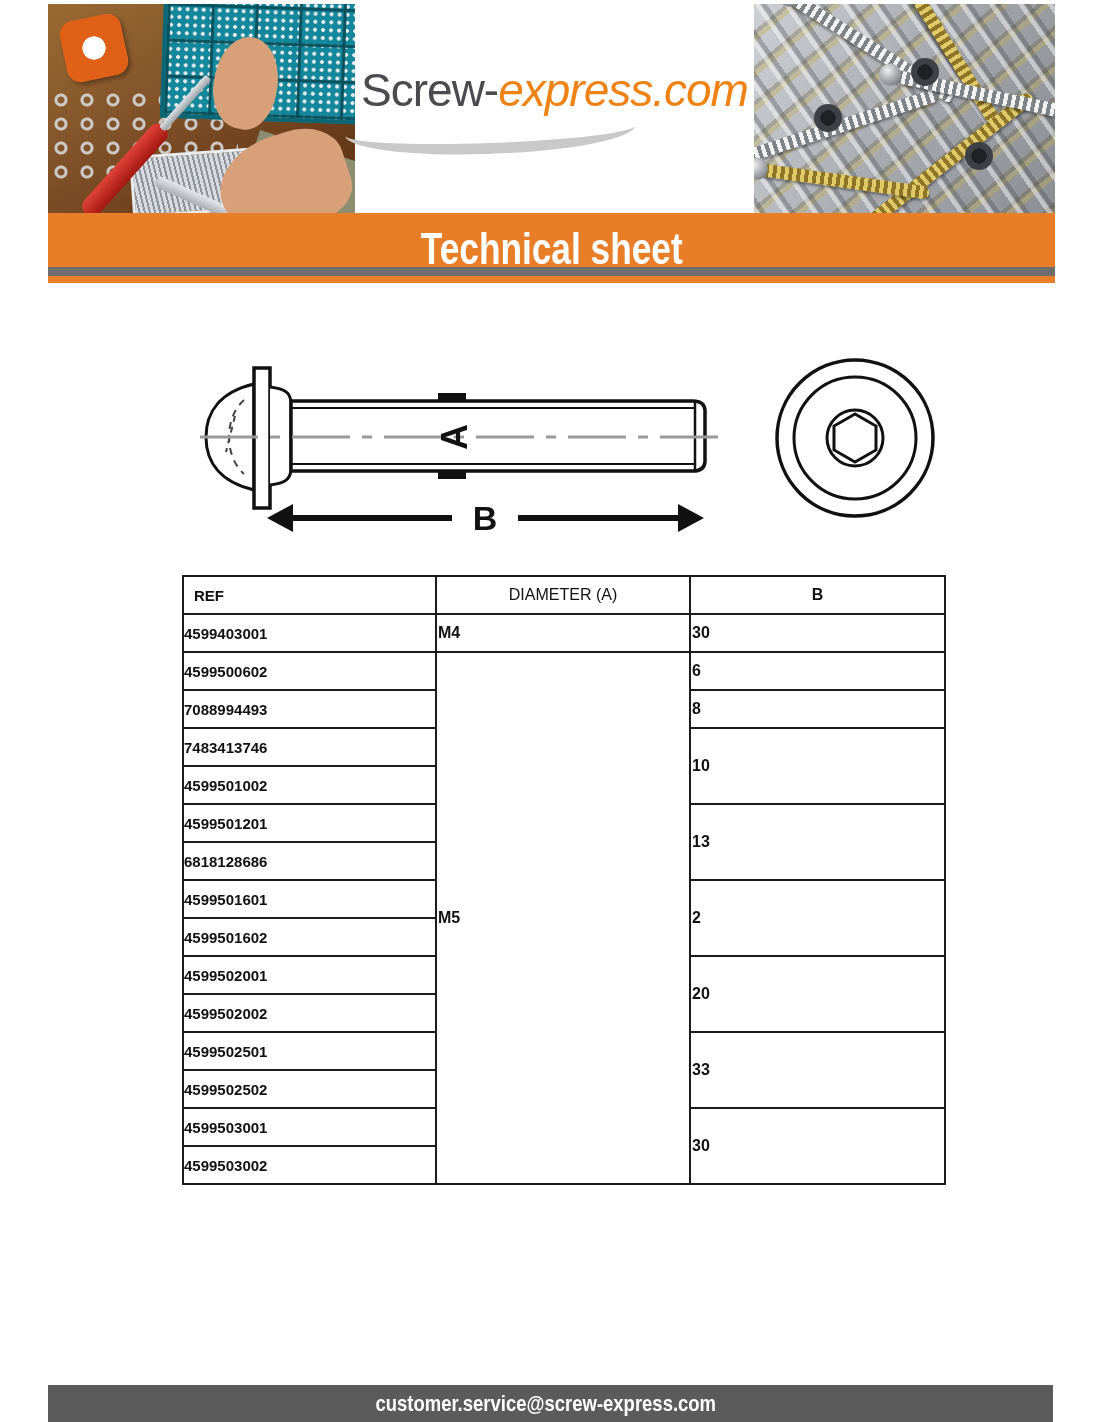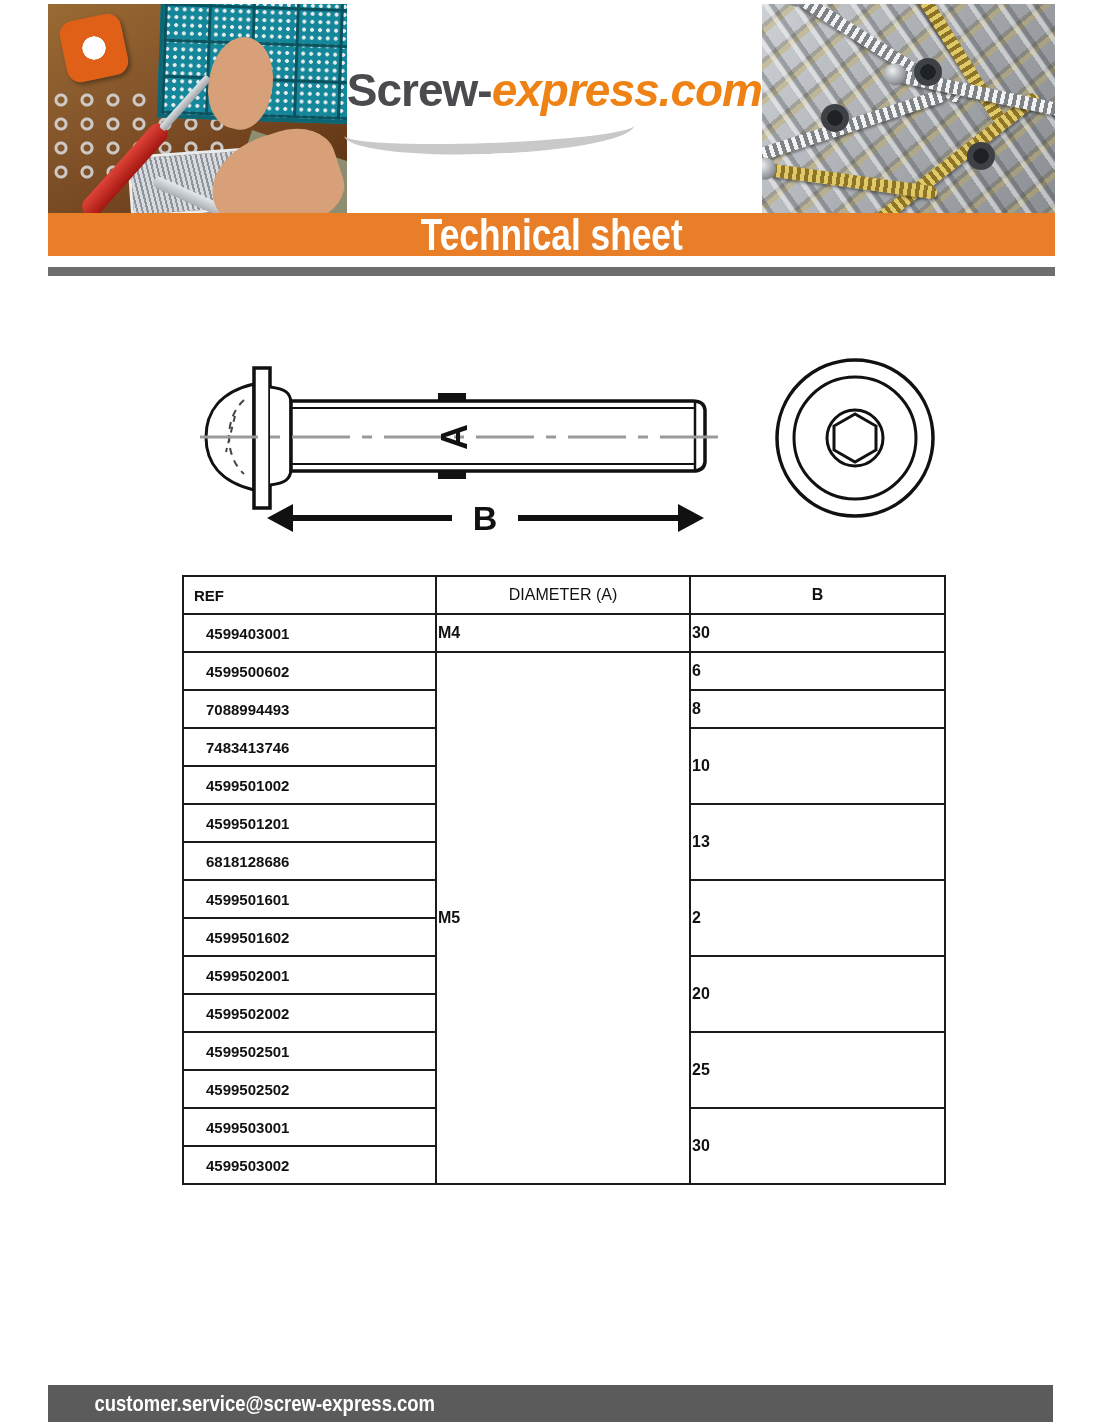--- a/index.html
+++ b/index.html
@@ -52,21 +52,21 @@
     background:linear-gradient(180deg,#e6e9ec,#a9aeb3); transform:rotate(24deg);
   }
   .hand-main {
     position:absolute; right:2%; bottom:-8%; width:130px; height:95px;
     background:#d7a078; border-radius:55% 40% 35% 55%; transform:rotate(-18deg);
   }
   .sleeve { position:absolute; right:-6%; bottom:-12%; width:130px; height:90px; background:#8d8d72; transform:rotate(18deg); }
   .hand-upper { position:absolute; left:54%; top:16%; width:64px; height:92px; background:#d7a078; border-radius:45% 55% 40% 50%; transform:rotate(14deg); }
 
   .logo-zone { flex:1; background:#fff; display:flex; flex-direction:column; align-items:center; justify-content:center; }
-  .logo-text { font-size:46px; font-weight:bold; letter-spacing:-1px; white-space:nowrap; }
+  .logo-text { font-size:46px; font-weight:normal; letter-spacing:-1px; white-space:nowrap; }
   .logo-prefix { color:var(--logo-gray,#4A4A4F); }
   .logo-suffix { color:var(--logo-orange,#EF8214); font-style:italic; }
   .logo-swoosh {
     width:290px; height:36px; border-bottom:11px solid #c9c9c9; border-radius:50%;
     margin-top:-10px; margin-left:-130px; transform:rotate(-2deg);
   }
 
   .photo-right { width:301px; background:
       repeating-linear-gradient(55deg, rgba(255,255,255,.45) 0 4px, rgba(60,64,68,.30) 6px 10px, rgba(0,0,0,0) 10px 24px),
       repeating-linear-gradient(-40deg, rgba(195,172,86,.40) 0 5px, rgba(92,80,38,.28) 5px 9px, rgba(0,0,0,0) 9px 27px),
@@ -75,45 +75,45 @@
   .screw-bar { position:absolute; height:13px; border-radius:7px;
     background:repeating-linear-gradient(90deg,#f0f2f4 0 4px,#7d8287 4px 8px);
     box-shadow:0 2px 3px rgba(0,0,0,.4); }
   .screw-bar.gold { background:repeating-linear-gradient(90deg,#e0c968 0 4px,#8d7426 4px 8px); }
   .screw-bar::before { content:''; position:absolute; left:-15px; top:-5px; width:22px; height:22px; border-radius:50%;
     background:radial-gradient(circle at 35% 35%, #eef0f2, #5d6267); }
   .phead { position:absolute; width:28px; height:28px; border-radius:50%;
     background:radial-gradient(circle,#1f2225 0 38%, #3d4145 40% 100%); }
 
   
-  .banner { position:absolute; left:48px; top:213px; width:1007px; height:43px;
+  .banner { position:absolute; left:48px; top:213px; width:1007px; height:70px;
     background:var(--banner-orange,#E87E28); display:flex; align-items:center; justify-content:center; }
   .banner-text { color:#fff; font-weight:bold; font-size:43px; letter-spacing:0;
     transform:scale(.82,1.05); transform-origin:center; white-space:nowrap; }
   .divider { position:absolute; left:48px; top:267px; width:1007px; height:9px; background:var(--divider-gray,#6E6E6E); }
 
   
   .diagram { position:absolute; left:48px; top:330px; width:1007px; height:250px; }
   .diagram svg { display:block; width:100%; height:100%; }
   .diagram text { font-family:"Liberation Sans", sans-serif; fill:#111; }
 
   
   table.spec { position:absolute; left:182px; top:575px; width:762px;
     border-collapse:collapse; table-layout:fixed; }
   table.spec col.c1 { width:253px; } table.spec col.c2 { width:254px; } table.spec col.c3 { width:255px; }
   table.spec th, table.spec td { border:2px solid #1b1b1b; height:34px; background:#fff; color:#111; }
   table.spec th.h-ref { text-align:left; padding-left:10px; font-size:15px; font-weight:bold; }
   table.spec th.h-dia { text-align:center; font-size:16px; font-weight:normal;margin-top:13px; }
   table.spec th.h-b   { text-align:center; font-size:16px; font-weight:bold; }
-  table.spec td.ref-cell { text-align:left; padding-left:22px; font-size:15px; font-weight:bold; }
+  table.spec td.ref-cell { text-align:left; padding-left:0; font-size:15px; font-weight:bold; }
   table.spec td.dia-cell, table.spec td.b-cell { font-size:16px; font-weight:bold; }
 
   
   .footer { position:absolute; left:48px; top:1385px; width:1005px; height:37px;
-    background:var(--footer-gray,#5B5B5B); color:#fff; display:flex; align-items:center; justify-content:flex-start;
+    background:var(--footer-gray,#5B5B5B); color:#fff; display:flex; align-items:center; justify-content:center;
     padding-right:55px; box-sizing:border-box; }
   .footer-text { font-weight:bold; font-size:21px; transform:scale(.88,1.05); transform-origin:right center; white-space:nowrap; }
 </style>
 </head>
 <body>
 
 <div class="page">
 
   <div class="header">
     <div class="photo photo-left">
@@ -240,21 +240,21 @@
         </tr>
         <tr>
           <td class="ref-cell">4599502001</td>
           <td class="b-cell" rowspan="2">20</td>
         </tr>
         <tr>
           <td class="ref-cell">4599502002</td>
         </tr>
         <tr>
           <td class="ref-cell">4599502501</td>
-          <td class="b-cell" rowspan="2">25</td>
+          <td class="b-cell" rowspan="2">33</td>
         </tr>
         <tr>
           <td class="ref-cell">4599502502</td>
         </tr>
         <tr>
           <td class="ref-cell">4599503001</td>
           <td class="b-cell" rowspan="2">30</td>
         </tr>
         <tr>
           <td class="ref-cell">4599503002</td>

